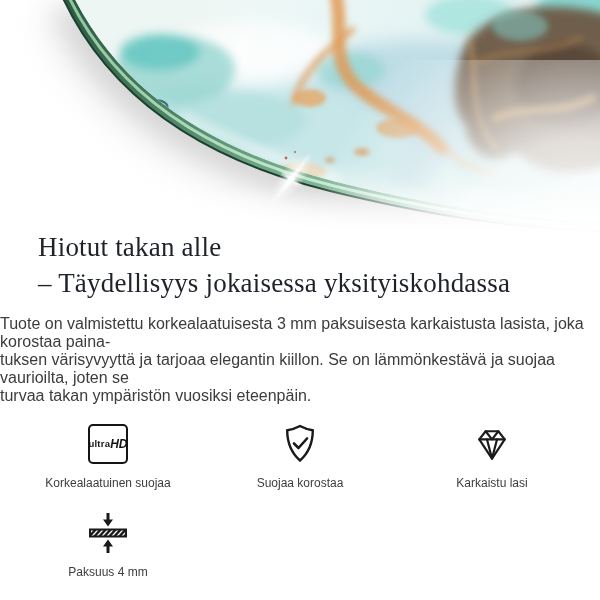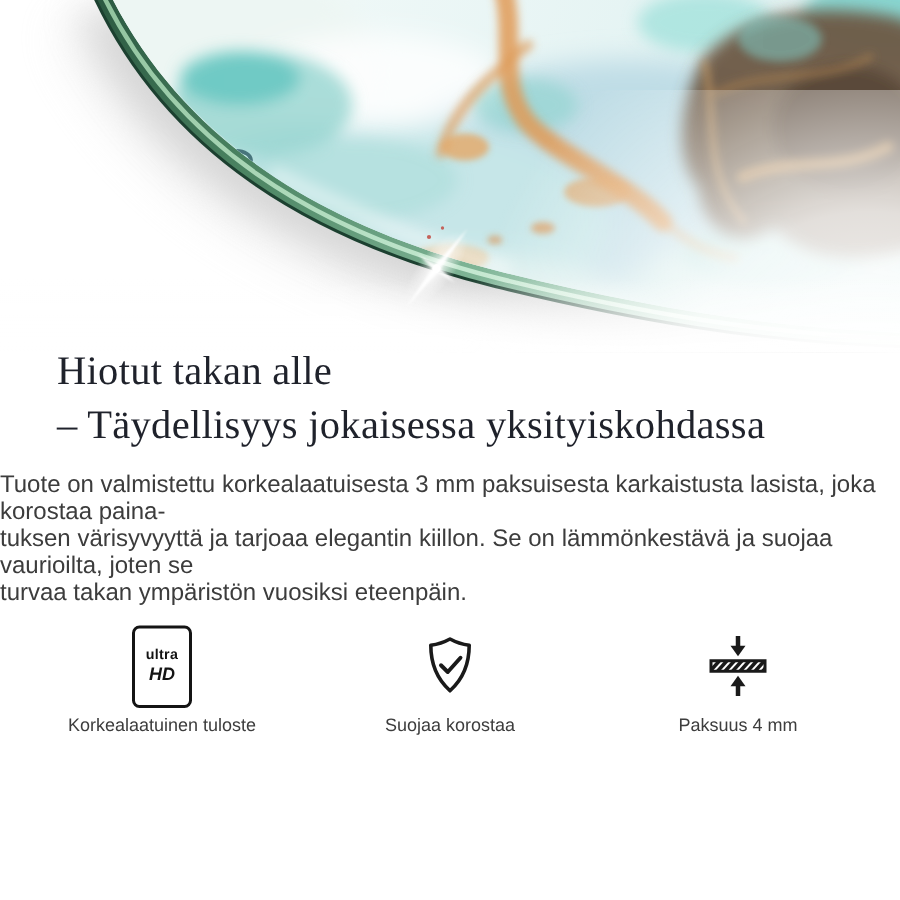--- a/index.html
+++ b/index.html
@@ -33,23 +33,23 @@
     padding: 0 12px;
     display: grid;
     grid-template-columns: 1fr 1fr 1fr;
     row-gap: 20px;
   }
   .feature { display: flex; flex-direction: column; align-items: center; }
   .icon-slot { height: 46px; display: flex; align-items: center; justify-content: center; }
   .feature .label { margin-top: 9px; font-size: 12px; color: #3d3d3d; }
 
   .uhd-box {
-    width: 40px; height: 55px;
+    width: 40px; height: 40px;
     border: 2.6px solid #141414; border-radius: 5px;
-    display: flex; flex-direction: column; align-items: center; justify-content: center;
+    display: flex; flex-direction: row; align-items: center; justify-content: center;
     color: #141414;
   }
   .uhd-top { font-size: 9.5px; font-weight: 700; line-height: 10px; letter-spacing: 0.2px; }
   .uhd-bottom { font-size: 12px; font-weight: 700; line-height: 15px; font-style: italic; }
 
   .ic { stroke: #1a1a1a; fill: none; stroke-width: 2.4; stroke-linecap: round; stroke-linejoin: round; }
 </style>
 </head>
 <body>
 
@@ -202,33 +202,44 @@
 <div class="features">
 
 
   <div class="feature">
     <div class="icon-slot">
       <div class="uhd-box">
         <span class="uhd-top">ultra</span>
         <span class="uhd-bottom">HD</span>
       </div>
     </div>
-    <div class="label">Korkealaatuinen tuloste</div>
+    <div class="label">Korkealaatuinen suojaa</div>
   </div>
 
   <div class="feature">
     <div class="icon-slot">
       <svg width="44" height="44" viewBox="0 0 44 44" class="ic">
         <path d="M22,4 C26,6.2 30.5,7.6 34.8,8.2 C34.8,19 31.5,30 22,38.5 C12.5,30 9.2,19 9.2,8.2 C13.5,7.6 18,6.2 22,4 Z"></path>
         <path d="M16,21.5 L20.5,26 L29,16.5" stroke-width="2.6"></path>
       </svg>
     </div>
     <div class="label">Suojaa korostaa</div>
   </div>
 
+  <div class="feature">
+    <div class="icon-slot">
+      <svg width="44" height="40" viewBox="0 0 44 44" class="ic" stroke-width="2.2">
+        <path d="M8,17 L15,8 L29,8 L36,17 L22,38 Z"></path>
+        <line x1="8" y1="17" x2="36" y2="17"></line>
+        <path d="M15,8 L22,17 L29,8"></path>
+        <path d="M16.5,17 L22,38 M27.5,17 L22,38"></path>
+      </svg>
+    </div>
+    <div class="label">Karkaistu lasi</div>
+  </div>
 
 
   <div class="feature">
     <div class="icon-slot">
       <svg width="44" height="44" viewBox="0 0 44 44" stroke="#1a1a1a" fill="none" stroke-width="2.2" stroke-linecap="butt">
         <defs>
             <clipPath id="barClip">
               <rect x="4" y="18.5" width="36" height="7"></rect>
             </clipPath>
           </defs>

